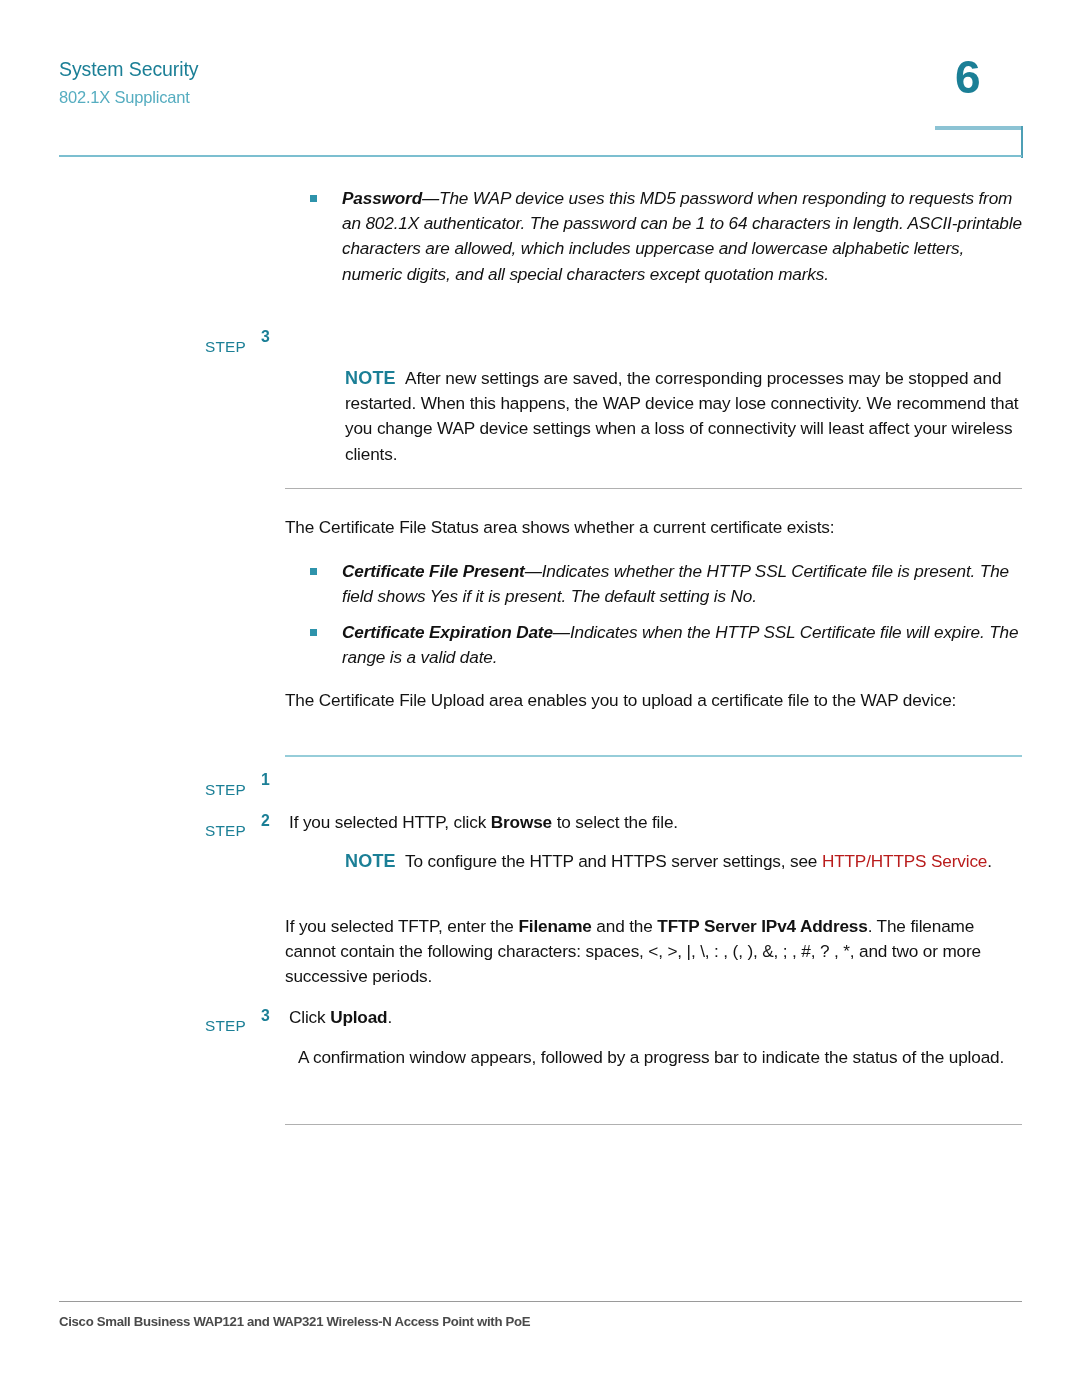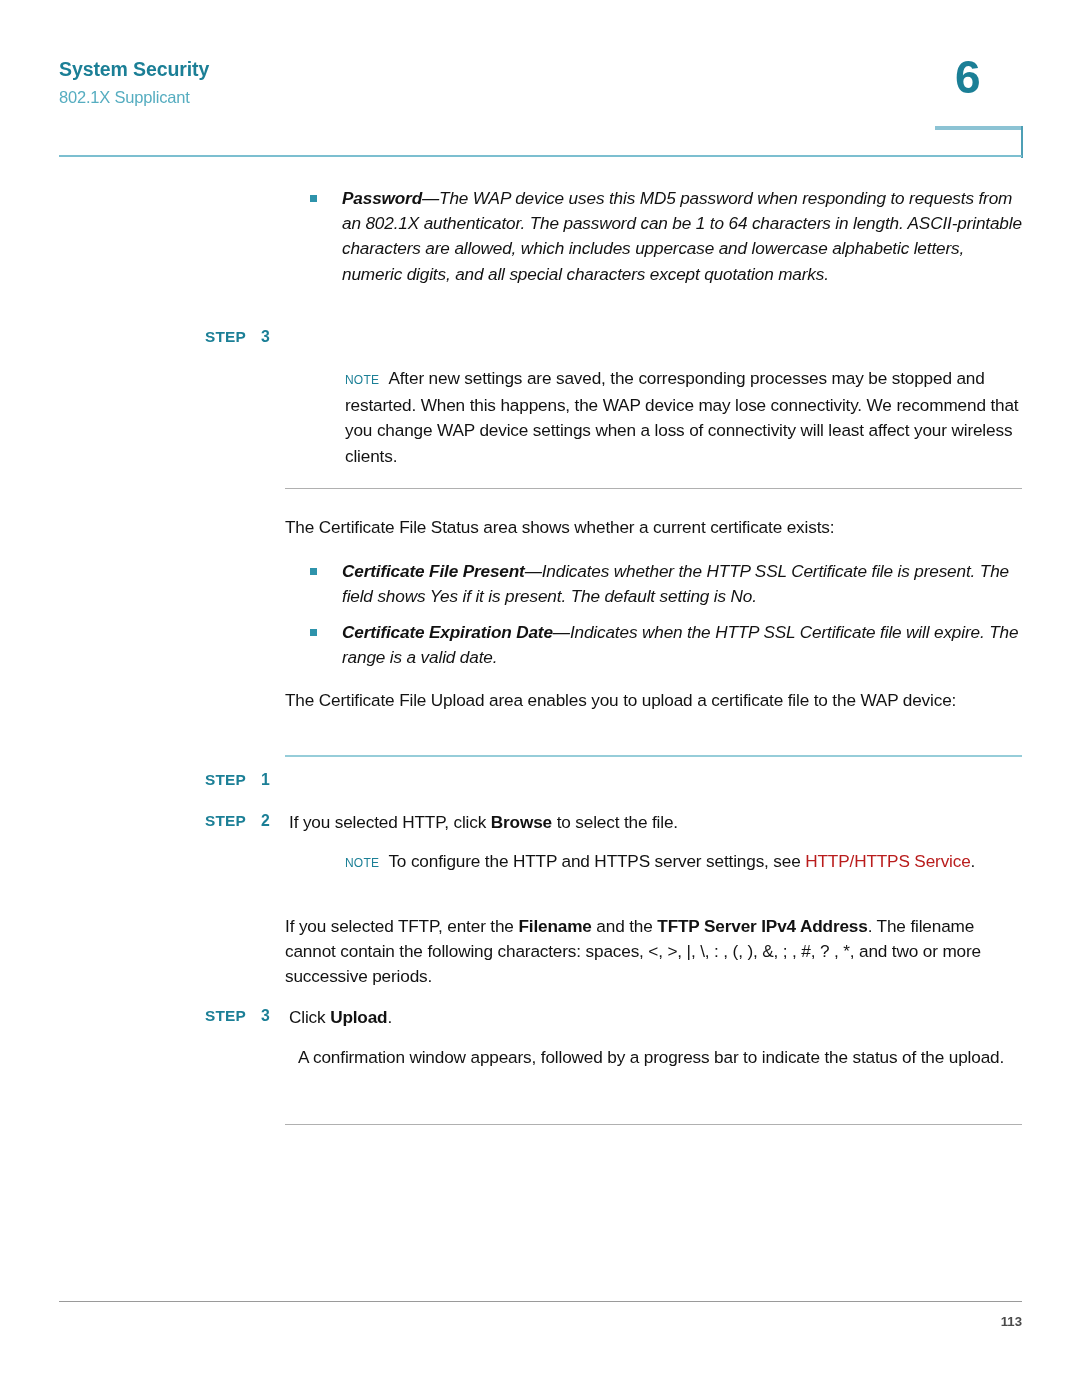--- a/index.html
+++ b/index.html
@@ -23,21 +23,21 @@
   .header {
     position: absolute;
     left: 0; top: 0;
     width: 1080px;
     height: 160px;
   }
   .hdr-title {
     position: absolute;
     left: 59px; top: 58px;
     font-size: 19.5px;
-    font-weight: bold;
+    font-weight: normal;
     letter-spacing: -0.1px;
     color: #1b7f96;
   }
   .hdr-subtitle {
     position: absolute;
     left: 59px; top: 88px;
     font-size: 16.5px;
     font-weight: normal;
     letter-spacing: -0.2px;
     color: #56adc0;
@@ -100,40 +100,40 @@
     margin-right: 25px;
   }
   .bullet-text { flex: 1 1 auto; }
 
   
   .step-row { position: absolute; display: flex; align-items: flex-start; }
   .step-label {
     flex: 0 0 auto;
     width: 56px;
     font-size: 15.4px;
-    font-weight: bold;
+    font-weight: normal;
     color: #1b7f96;
     letter-spacing: 0.2px;
-    margin-top: 2px;
+    margin-top: 12px;
   }
   .step-num {
     flex: 0 0 auto;
     width: 28px;
     font-size: 15.8px;
     font-weight: bold;
     color: #1b7f96;
     margin-top: 2px;
   }
   .step-text { flex: 1 1 auto; }
 
   
   .note-block { position: absolute; }
   .note-label {
-    font-size: 12px;
-    font-weight: normal;
+    font-size: 18px;
+    font-weight: bold;
     color: #1b7f96;
     letter-spacing: 0.2px;
   }
   .xref {
     color: #b91c1c;
     font-weight: normal;
   }
 
   
   .rule-grey {
@@ -239,15 +239,15 @@
       <div class="step-text para"><span>Click </span><span class="bold">Upload</span><span>.</span></div>
     </div>
 
     <div class="block para" style="left:298px; top:1045px; width:737px;">A confirmation window appears, followed by a progress bar to indicate the status of the upload.</div>
 
     <div class="rule-grey" style="left:285px; top:1124px; width:737px;"></div>
 
   </div>
 
   <div class="footer-rule"></div>
-  <div class="footer-right">113</div>
+  <div class="footer-left">Cisco Small Business WAP121 and WAP321 Wireless-N Access Point with PoE</div>
 
 </div>
 
 </body></html>

